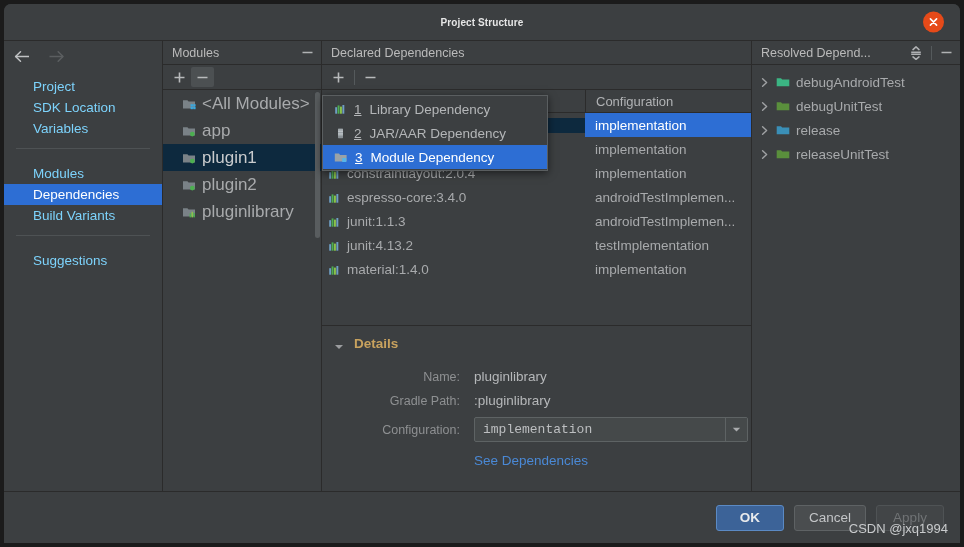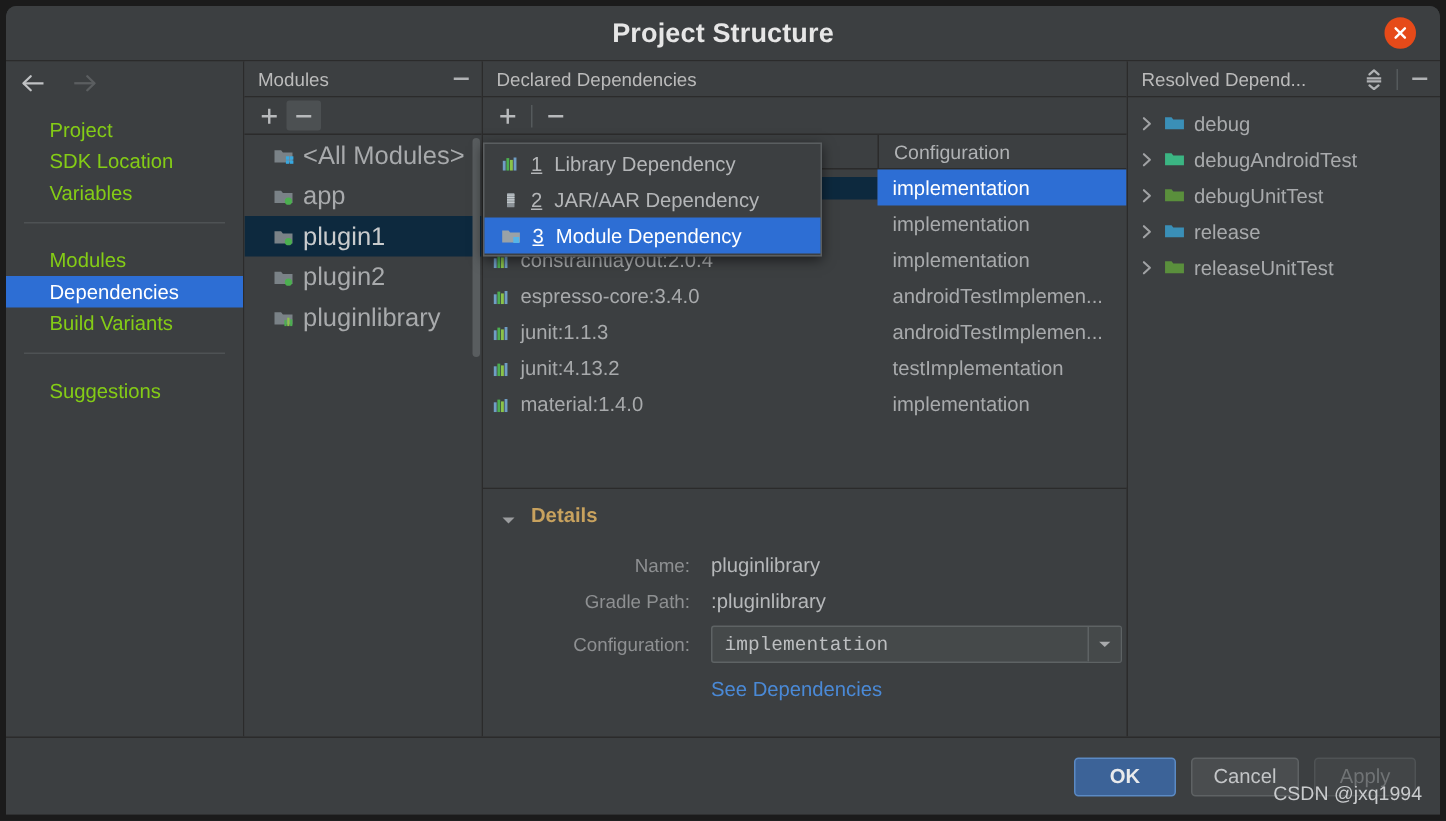--- a/index.html
+++ b/index.html
@@ -34,21 +34,21 @@
     position: relative;
     height: 36px;
     flex: 0 0 36px;
     background: #3c3f41;
     display: flex;
     align-items: center;
     justify-content: center;
   }
   .title-text {
     color: #e6e6e6;
-    font-size: 18px;
+    font-size: 10px;
     font-weight: bold;
     letter-spacing: 0.1px;
   }
   .close-btn {
     position: absolute;
     right: 16px; top: 50%;
     transform: translateY(-50%);
     width: 21px; height: 21px;
     border-radius: 50%;
     background: #e64a19;
@@ -82,21 +82,21 @@
     gap: 17px;
   }
   .nav-arrow { cursor: pointer; display:block; }
   .nav-arrow.disabled { opacity: 0.48; cursor: default; }
 
   .nav-group { padding-top: 5px; }
   .nav-item {
     height: 21px;
     line-height: 21px;
     padding-left: 29px;
-    color: #84cc16;
+    color: #7dd3fc;
     font-size: 13.5px;
     cursor: pointer;
     white-space: nowrap;
   }
   .nav-item.selected {
     background: #2d6ed4;
     color: #ffffff;
   }
   .nav-sep {
     height: 1px;
@@ -707,33 +707,20 @@
             </svg>
           </span>
           <span class="ph-divider"></span>
           <span class="ph-icon">
             <svg width="13" height="13" viewBox="0 0 13 13">
                 <path d="M1.5 6.5 H11.5" stroke="#b0b2b4" stroke-width="1.6"></path>
               </svg>
           </span>
         </div>
         <div class="panel-list" style="padding-top:5px;">
-          <div class="res-row">
-            <span class="ic">
-              <svg width="11" height="11" viewBox="0 0 11 11">
-                  <path d="M3.6 1.8 L7.6 5.5 L3.6 9.2" stroke="#a0a2a4" stroke-width="1.4" fill="none" stroke-linecap="round" stroke-linejoin="round"></path>
-                </svg>
-            </span>
-            <span class="ic">
-              <svg width="14" height="12" viewBox="0 0 14 12">
-                  <path d="M0.7 2.2 H5.0 L6.2 3.6 H13.3 V10.2 H0.7 Z" fill="#3a8fb7"></path>
-                </svg>
-            </span>
-            <span>debug</span>
-          </div>
           <div class="res-row">
             <span class="ic">
               <svg width="11" height="11" viewBox="0 0 11 11">
                   <path d="M3.6 1.8 L7.6 5.5 L3.6 9.2" stroke="#a0a2a4" stroke-width="1.4" fill="none" stroke-linecap="round" stroke-linejoin="round"></path>
                 </svg>
             </span>
             <span class="ic">
               <svg width="14" height="12" viewBox="0 0 14 12">
                   <path d="M0.7 2.2 H5.0 L6.2 3.6 H13.3 V10.2 H0.7 Z" fill="#3bb583"></path>
                 </svg>

